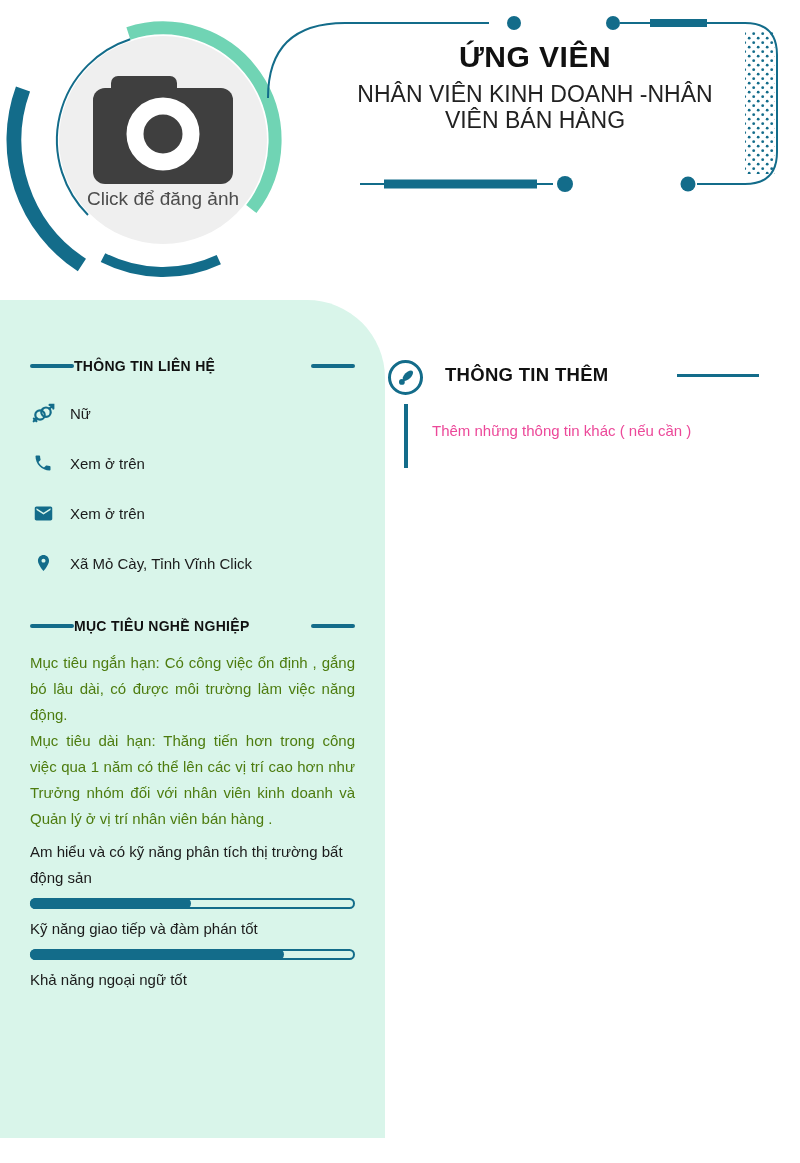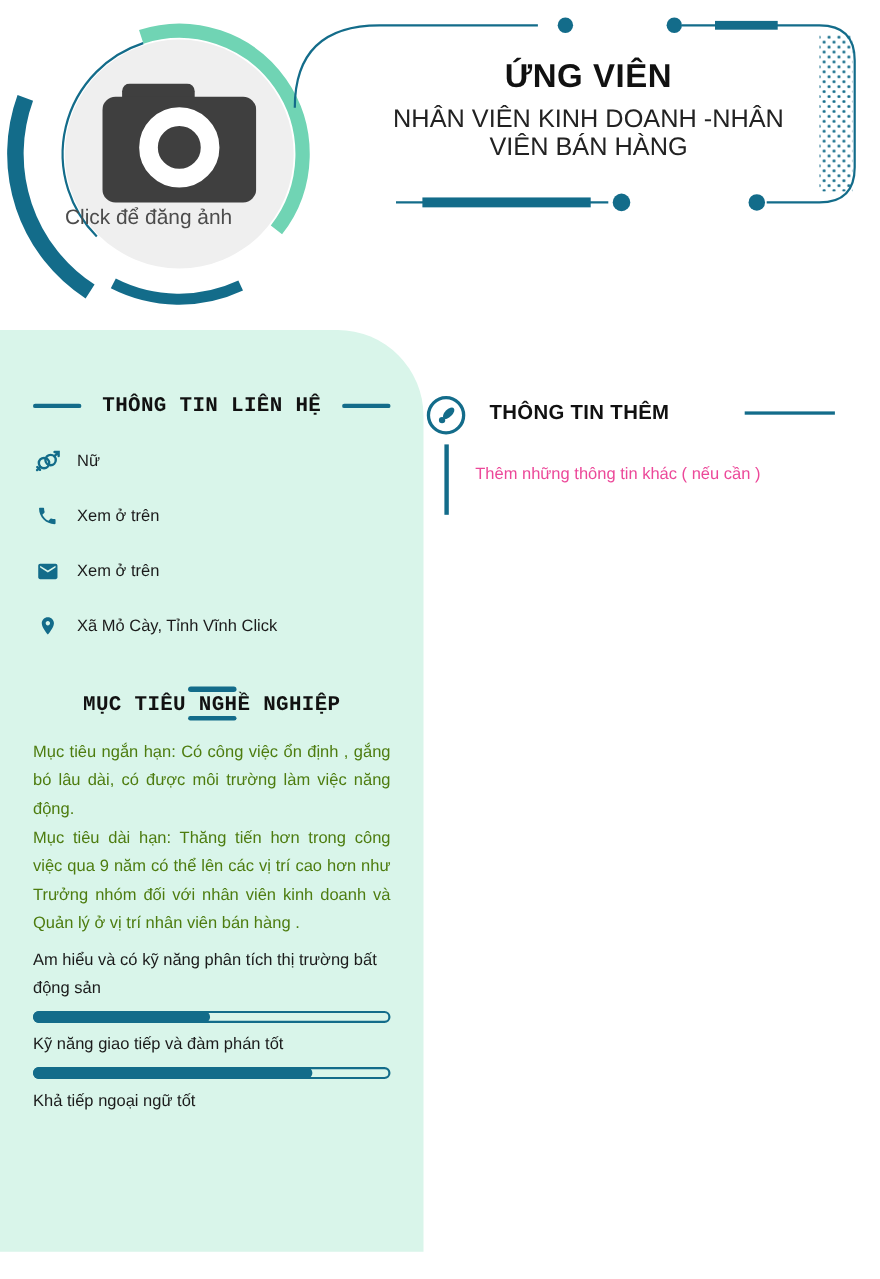--- a/index.html
+++ b/index.html
@@ -19,49 +19,49 @@
 
   
   .photo-circle {
     position:absolute; left:59px; top:36px;
     width:208px; height:208px; border-radius:50%;
     background:#efefef; cursor:pointer;
   }
   .photo-circle svg { position:absolute; left:34px; top:40px; }
   .photo-label {
     position:absolute; left:0; top:152px; width:100%;
-    font-size:19px; color:#4c4c4c;
-  }
-
-  
-  .titles { position:absolute; left:335px; top:53px; width:400px; text-align:center; }
+    text-align:center; font-size:19px; color:#4c4c4c;
+  }
+
+  
+  .titles { position:absolute; left:335px; top:40px; width:400px; text-align:center; }
   .titles h1 { font-size:30px; font-weight:700; color:#111; letter-spacing:0.5px; }
   .titles .subtitle { margin-top:7px; font-size:23px; line-height:26px; color:#222; }
 
   
   .sidebar {
     position:absolute; left:0; top:300px;
     width:385px; height:838px;
     background:#d9f5ea;
     border-top-right-radius:78px;
     padding:0 30px;
   }
   .sec-head {
     display:flex; align-items:center; justify-content:space-between;
   }
-  .sec-head h2 { font-size:19px; font-weight:700; color:#111; letter-spacing:0.3px; text-align:center; flex:1;font-family:Liberation Mono, monospace; }
+  .sec-head h2 { font-size:14px; font-weight:700; color:#111; letter-spacing:0.3px; flex:1; }
   .dash { width:44px; height:4.5px; background:#136c8a; border-radius:2.5px; flex:none; }
 
   .contact-head { margin-top:58px; }
   .contact-list { list-style:none; margin-top:28px; }
   .contact-item { display:flex; align-items:center; margin-bottom:28px; height:22px; }
   .contact-item .ico { width:26px; flex:none; display:flex; justify-content:center; align-items:center; }
   .contact-item .txt { margin-left:14px; font-size:15px; color:#1b1b1b; }
 
-  .objective-head { margin-top:44px;flex-direction:column; }
+  .objective-head { margin-top:44px; }
   .objective-body { margin-top:16px; }
   .objective-body p {
     font-size:15px; line-height:26px; text-align:justify; color:#4d7c0f;
   }
 
   .skills-head { margin-top:40px; }
   .skill-item { margin-top:7px; }
   .skill-label { font-size:15px; line-height:26px; color:#1b1b1b; }
   .skill-track {
     margin-top:7px; position:relative; height:11px;
@@ -181,38 +181,38 @@
       </li>
     </ul>
 
     <div class="sec-head objective-head">
       <span class="dash"></span>
       <h2>MỤC TIÊU NGHỀ NGHIỆP</h2>
       <span class="dash"></span>
     </div>
     <div class="objective-body">
       <p>Mục tiêu ngắn hạn: Có công việc ổn định , gắng bó lâu dài, có được môi trường làm việc năng động.</p>
-      <p>Mục tiêu dài hạn: Thăng tiến hơn trong công việc qua 9 năm có thể lên các vị trí cao hơn như Trưởng nhóm đối với nhân viên kinh doanh và Quản lý ở vị trí nhân viên bán hàng .</p>
+      <p>Mục tiêu dài hạn: Thăng tiến hơn trong công việc qua 1 năm có thể lên các vị trí cao hơn như Trưởng nhóm đối với nhân viên kinh doanh và Quản lý ở vị trí nhân viên bán hàng .</p>
     </div>
 
 
     <div class="skill-item">
       <div class="skill-label">Am hiểu và có kỹ năng phân tích thị trường bất động sản</div>
       <div class="skill-track">
         <div class="skill-fill" style="width: 50%;"></div>
       </div>
     </div>
     <div class="skill-item">
       <div class="skill-label">Kỹ năng giao tiếp và đàm phán tốt</div>
       <div class="skill-track">
         <div class="skill-fill" style="width: 79%;"></div>
       </div>
     </div>
     <div class="skill-item">
-      <div class="skill-label">Khả tiếp ngoại ngữ tốt</div>
+      <div class="skill-label">Khả năng ngoại ngữ tốt</div>
 
     </div>
 
   </div>
 
   <div class="extra-icon">
     <svg width="28" height="28" viewBox="0 0 30 30">
       <ellipse cx="17" cy="12.5" rx="3.6" ry="7" fill="#136c8a" transform="rotate(45 17 12.5)"></ellipse>
       <circle cx="10.6" cy="19.2" r="3.1" fill="#136c8a"></circle>
     </svg>

